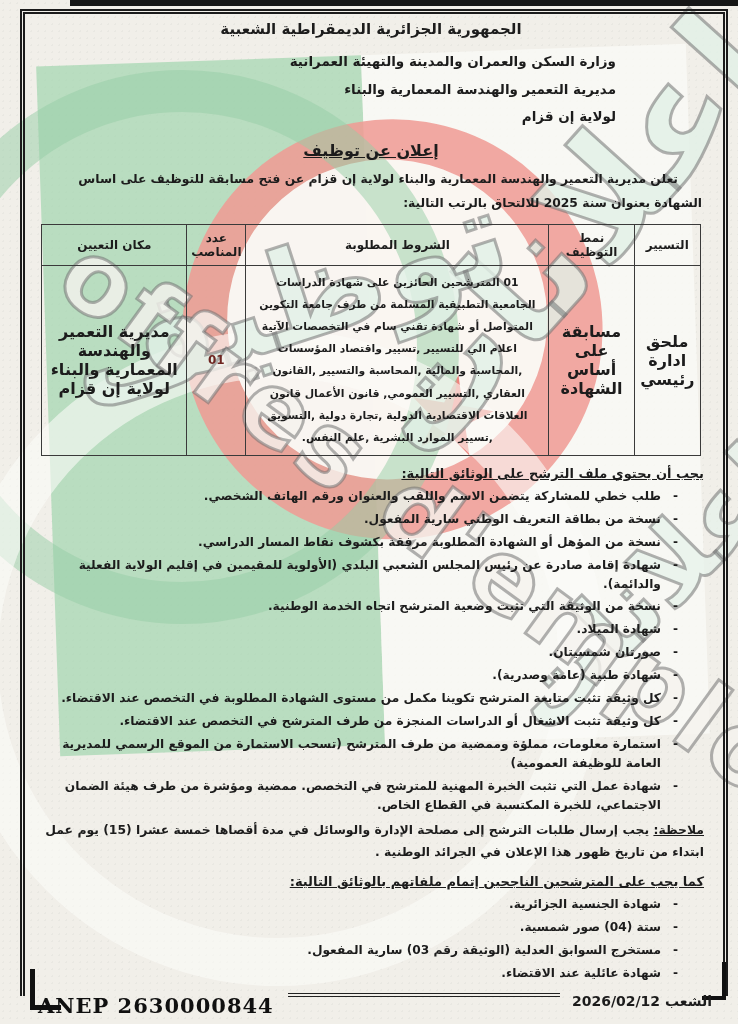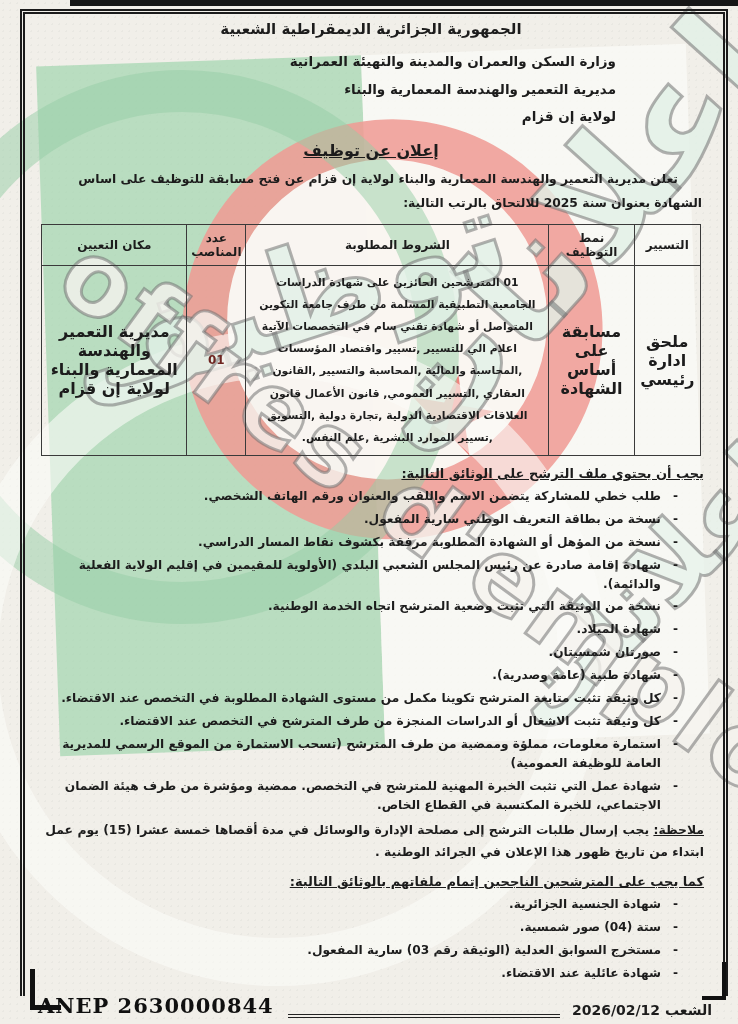--- a/index.html
+++ b/index.html
@@ -65,21 +65,21 @@
   .td-cond{line-height:2.05;padding:6px 10px;font-size:10.8px;}
   .td-pos{color:#6e2420;font-size:12px;}
   .col-rank{width:10%;} .col-mode{width:13%;} .col-cond{width:46%;} .col-pos{width:9%;} .col-loc{width:22%;}
   .sec-heading{font-weight:bold;font-size:13px;text-decoration:underline;margin:10px 0 6px;}
   .list{padding-right:26px;}
   .li{display:flex;gap:12px;margin:4px 0;font-weight:bold;font-size:12.2px;line-height:1.55;}
   .li .dash{flex:0 0 auto;}
   .deposit{font-weight:bold;font-size:12.4px;margin:8px 0 2px;line-height:1.7;}
   .note{font-weight:bold;font-size:12.4px;line-height:1.85;margin:2px 0;}
   .note .nlabel{text-decoration:underline;}
-  .footer{position:absolute;bottom:6px;left:38px;right:26px;display:flex;align-items:flex-end;direction:ltr;gap:8px;z-index:3;}
+  .footer{position:absolute;bottom:6px;left:38px;right:26px;display:flex;align-items:flex-start;direction:ltr;gap:8px;z-index:3;}
   .anep{font-family:"DejaVu Serif",serif;font-weight:bold;font-size:21px;letter-spacing:1px;color:#101010;}
   .frule{flex:1;border-top:4px double #222;height:0;margin:0 4px 0 6px;}
   .fdate{font-size:14px;font-weight:bold;direction:rtl;}
 </style>
 </head>
 <body>
 
 <div class="sheet">
 
   <div class="watermark">

